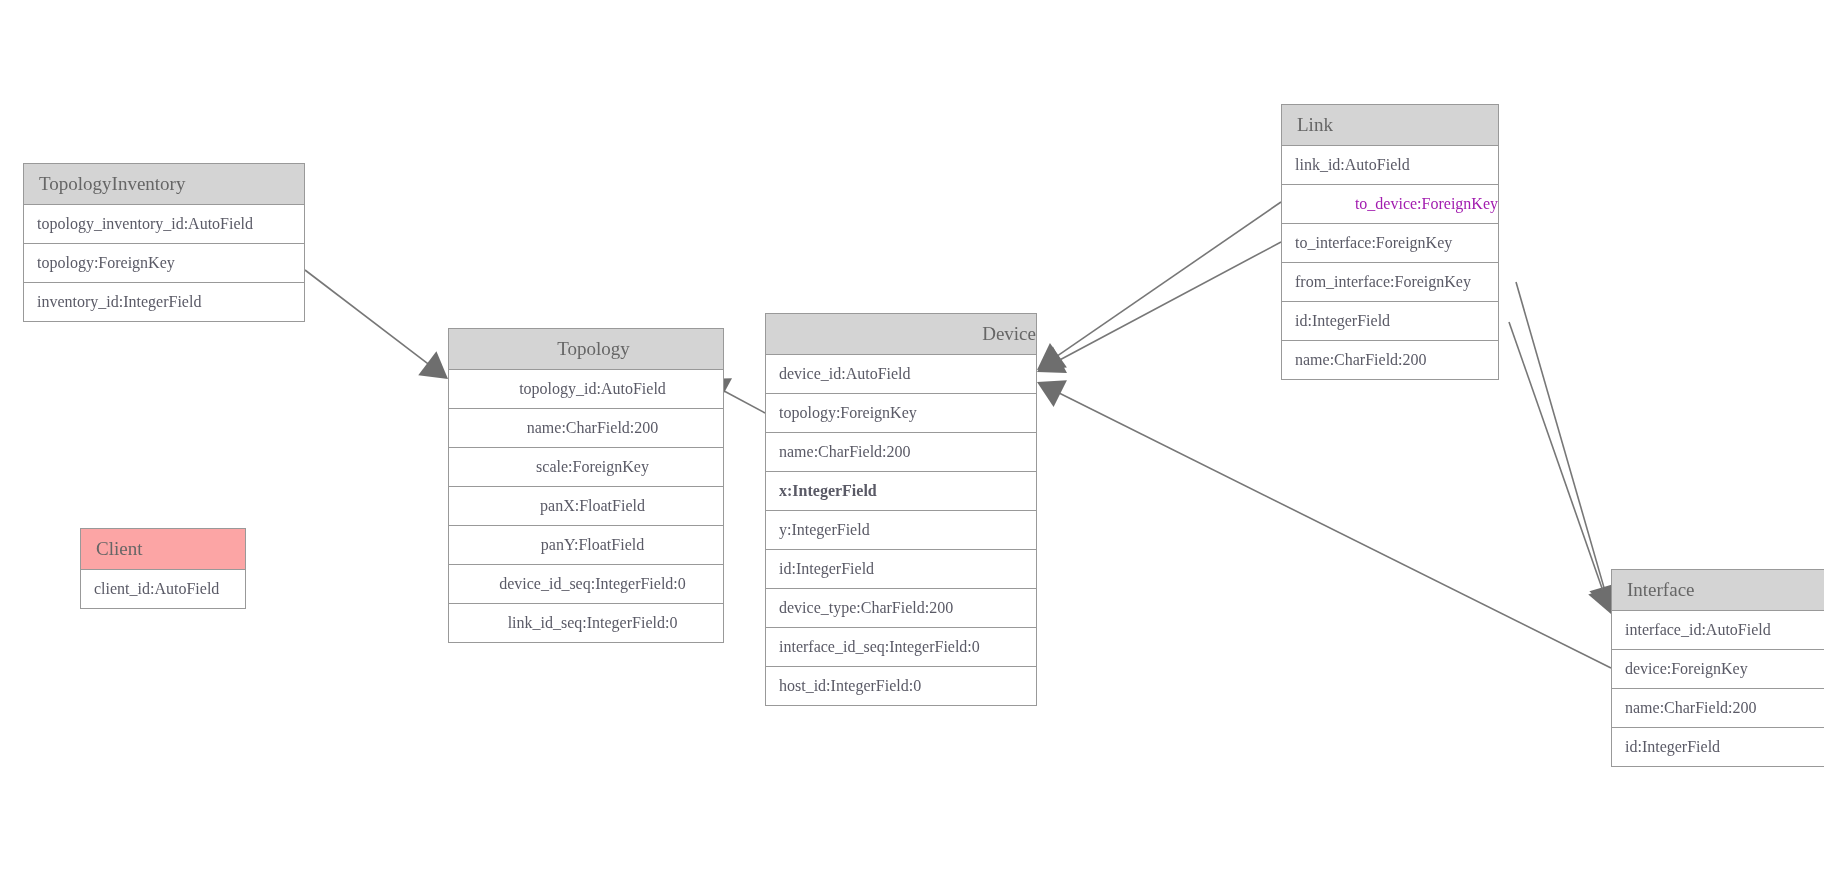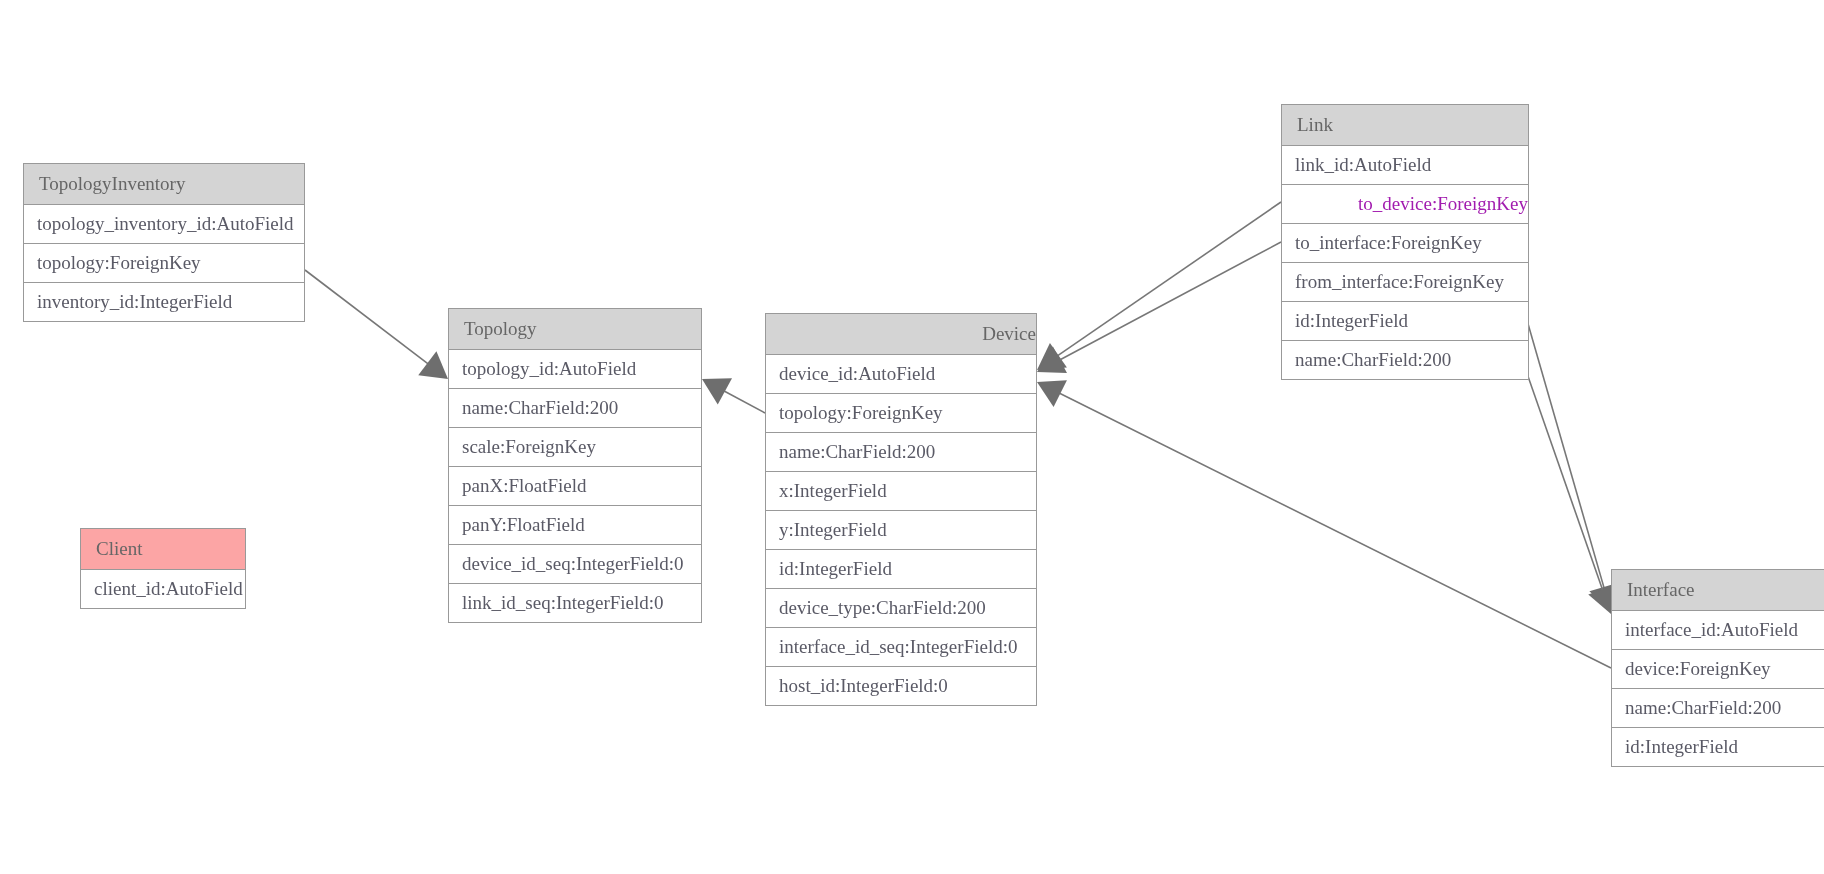--- a/index.html
+++ b/index.html
@@ -42,21 +42,21 @@
     line-height: 20px;
     padding: 10px 0 10px 15px;
     white-space: nowrap;
     overflow: hidden;
   }
   .entity-field {
     box-sizing: border-box;
     background: #ffffff;
     border-bottom: 1px solid #999999;
     color: #5a5a66;
-    font-size: 19px;
+    font-size: 16px;
     line-height: 20px;
     padding: 9px 0 9px 13px;
     white-space: nowrap;
     overflow: hidden;
   }
   .entity-field:last-child {
     border-bottom: none;
   }
 </style>
 </head>
@@ -97,47 +97,47 @@
       </g>
   </svg>
 
   <div id="entities">
       <div class="entity" style="left: 23px; top: 163px; width: 282px; border-color: rgb(153, 153, 153);">
         <div class="entity-title" style="background: rgb(212, 212, 212); border-bottom-color: rgb(153, 153, 153); color: rgb(102, 102, 102);">TopologyInventory</div>
         <div class="entity-field" style="border-bottom-color: rgb(153, 153, 153); color: rgb(90, 90, 102);">topology_inventory_id:AutoField</div>
         <div class="entity-field" style="border-bottom-color: rgb(153, 153, 153); color: rgb(90, 90, 102);">topology:ForeignKey</div>
         <div class="entity-field" style="border-bottom-color: rgb(153, 153, 153); color: rgb(90, 90, 102);">inventory_id:IntegerField</div>
       </div>
-      <div class="entity" style="left: 448px; top: 308px; width: 254px; border-color: rgb(153, 153, 153);">
+      <div class="entity" style="left: 448px; top: 328px; width: 276px; border-color: rgb(153, 153, 153); text-align: center;">
         <div class="entity-title" style="background: rgb(212, 212, 212); border-bottom-color: rgb(153, 153, 153); color: rgb(102, 102, 102);">Topology</div>
         <div class="entity-field" style="border-bottom-color: rgb(153, 153, 153); color: rgb(90, 90, 102);">topology_id:AutoField</div>
         <div class="entity-field" style="border-bottom-color: rgb(153, 153, 153); color: rgb(90, 90, 102);">name:CharField:200</div>
         <div class="entity-field" style="border-bottom-color: rgb(153, 153, 153); color: rgb(90, 90, 102);">scale:ForeignKey</div>
         <div class="entity-field" style="border-bottom-color: rgb(153, 153, 153); color: rgb(90, 90, 102);">panX:FloatField</div>
         <div class="entity-field" style="border-bottom-color: rgb(153, 153, 153); color: rgb(90, 90, 102);">panY:FloatField</div>
         <div class="entity-field" style="border-bottom-color: rgb(153, 153, 153); color: rgb(90, 90, 102);">device_id_seq:IntegerField:0</div>
         <div class="entity-field" style="border-bottom-color: rgb(153, 153, 153); color: rgb(90, 90, 102);">link_id_seq:IntegerField:0</div>
       </div>
       <div class="entity" style="left: 765px; top: 313px; width: 272px; border-color: rgb(153, 153, 153);">
         <div class="entity-title" style="background: rgb(212, 212, 212); border-bottom-color: rgb(153, 153, 153); color: rgb(102, 102, 102); text-align: right;">Device</div>
         <div class="entity-field" style="border-bottom-color: rgb(153, 153, 153); color: rgb(90, 90, 102);">device_id:AutoField</div>
         <div class="entity-field" style="border-bottom-color: rgb(153, 153, 153); color: rgb(90, 90, 102);">topology:ForeignKey</div>
         <div class="entity-field" style="border-bottom-color: rgb(153, 153, 153); color: rgb(90, 90, 102);">name:CharField:200</div>
-        <div class="entity-field" style="border-bottom-color: rgb(153, 153, 153); color: rgb(90, 90, 102);">x:IntegerField</div>
+        <div class="entity-field" style="border-bottom-color: rgb(153, 153, 153); color: rgb(90, 90, 102); font-weight: bold;">x:IntegerField</div>
         <div class="entity-field" style="border-bottom-color: rgb(153, 153, 153); color: rgb(90, 90, 102);">y:IntegerField</div>
         <div class="entity-field" style="border-bottom-color: rgb(153, 153, 153); color: rgb(90, 90, 102);">id:IntegerField</div>
         <div class="entity-field" style="border-bottom-color: rgb(153, 153, 153); color: rgb(90, 90, 102);">device_type:CharField:200</div>
         <div class="entity-field" style="border-bottom-color: rgb(153, 153, 153); color: rgb(90, 90, 102);">interface_id_seq:IntegerField:0</div>
         <div class="entity-field" style="border-bottom-color: rgb(153, 153, 153); color: rgb(90, 90, 102);">host_id:IntegerField:0</div>
       </div>
       <div class="entity" style="left: 80px; top: 528px; width: 166px; border-color: rgb(153, 153, 153);">
         <div class="entity-title" style="background: #fca5a5; border-bottom-color: rgb(153, 153, 153); color: rgb(102, 102, 102);">Client</div>
         <div class="entity-field" style="border-bottom-color: rgb(153, 153, 153); color: rgb(90, 90, 102);">client_id:AutoField</div>
       </div>
-      <div class="entity" style="left: 1281px; top: 104px; width: 248px; border-color: rgb(153, 153, 153);">
+      <div class="entity" style="left: 1281px; top: 104px; width: 218px; border-color: rgb(153, 153, 153);">
         <div class="entity-title" style="background: rgb(212, 212, 212); border-bottom-color: rgb(153, 153, 153); color: rgb(102, 102, 102);">Link</div>
         <div class="entity-field" style="border-bottom-color: rgb(153, 153, 153); color: rgb(90, 90, 102);">link_id:AutoField</div>
         <div class="entity-field" style="border-bottom-color: rgb(153, 153, 153); color: #a21caf; text-align: right;">to_device:ForeignKey</div>
         <div class="entity-field" style="border-bottom-color: rgb(153, 153, 153); color: rgb(90, 90, 102);">to_interface:ForeignKey</div>
         <div class="entity-field" style="border-bottom-color: rgb(153, 153, 153); color: rgb(90, 90, 102);">from_interface:ForeignKey</div>
         <div class="entity-field" style="border-bottom-color: rgb(153, 153, 153); color: rgb(90, 90, 102);">id:IntegerField</div>
         <div class="entity-field" style="border-bottom-color: rgb(153, 153, 153); color: rgb(90, 90, 102);">name:CharField:200</div>
       </div>
       <div class="entity" style="left: 1611px; top: 569px; width: 217px; border-color: rgb(153, 153, 153);">
         <div class="entity-title" style="background: rgb(212, 212, 212); border-bottom-color: rgb(153, 153, 153); color: rgb(102, 102, 102);">Interface</div>

